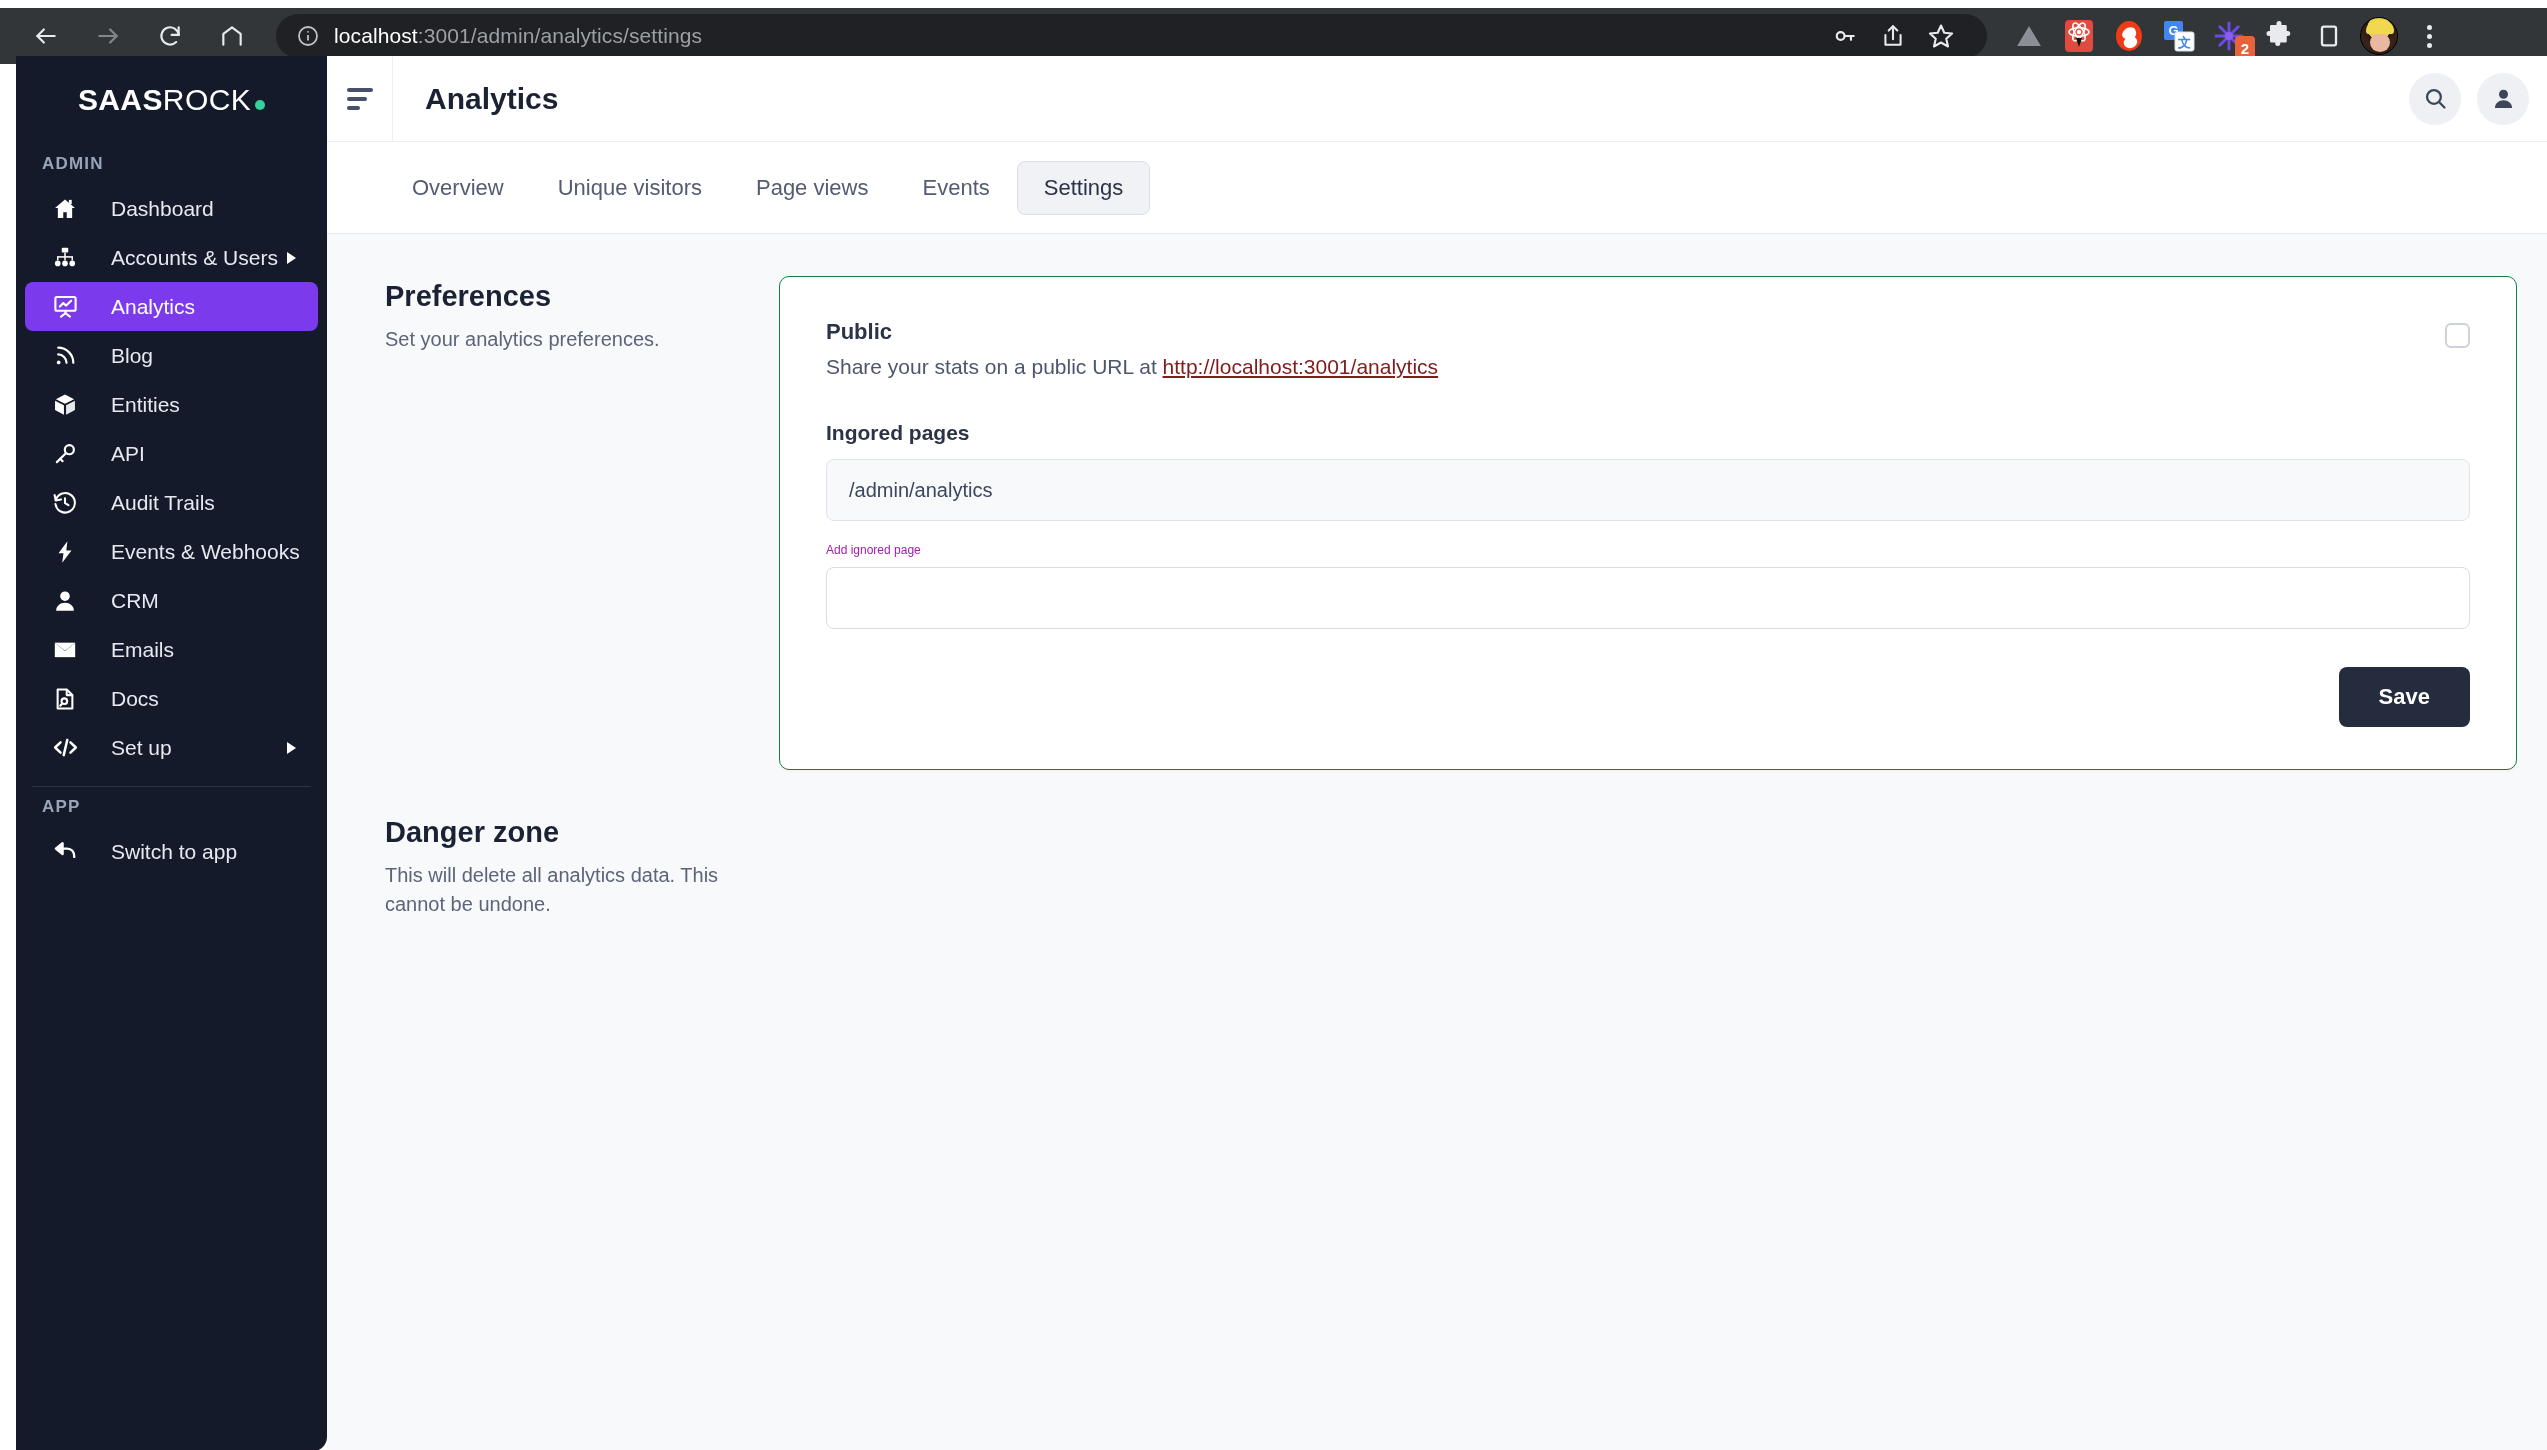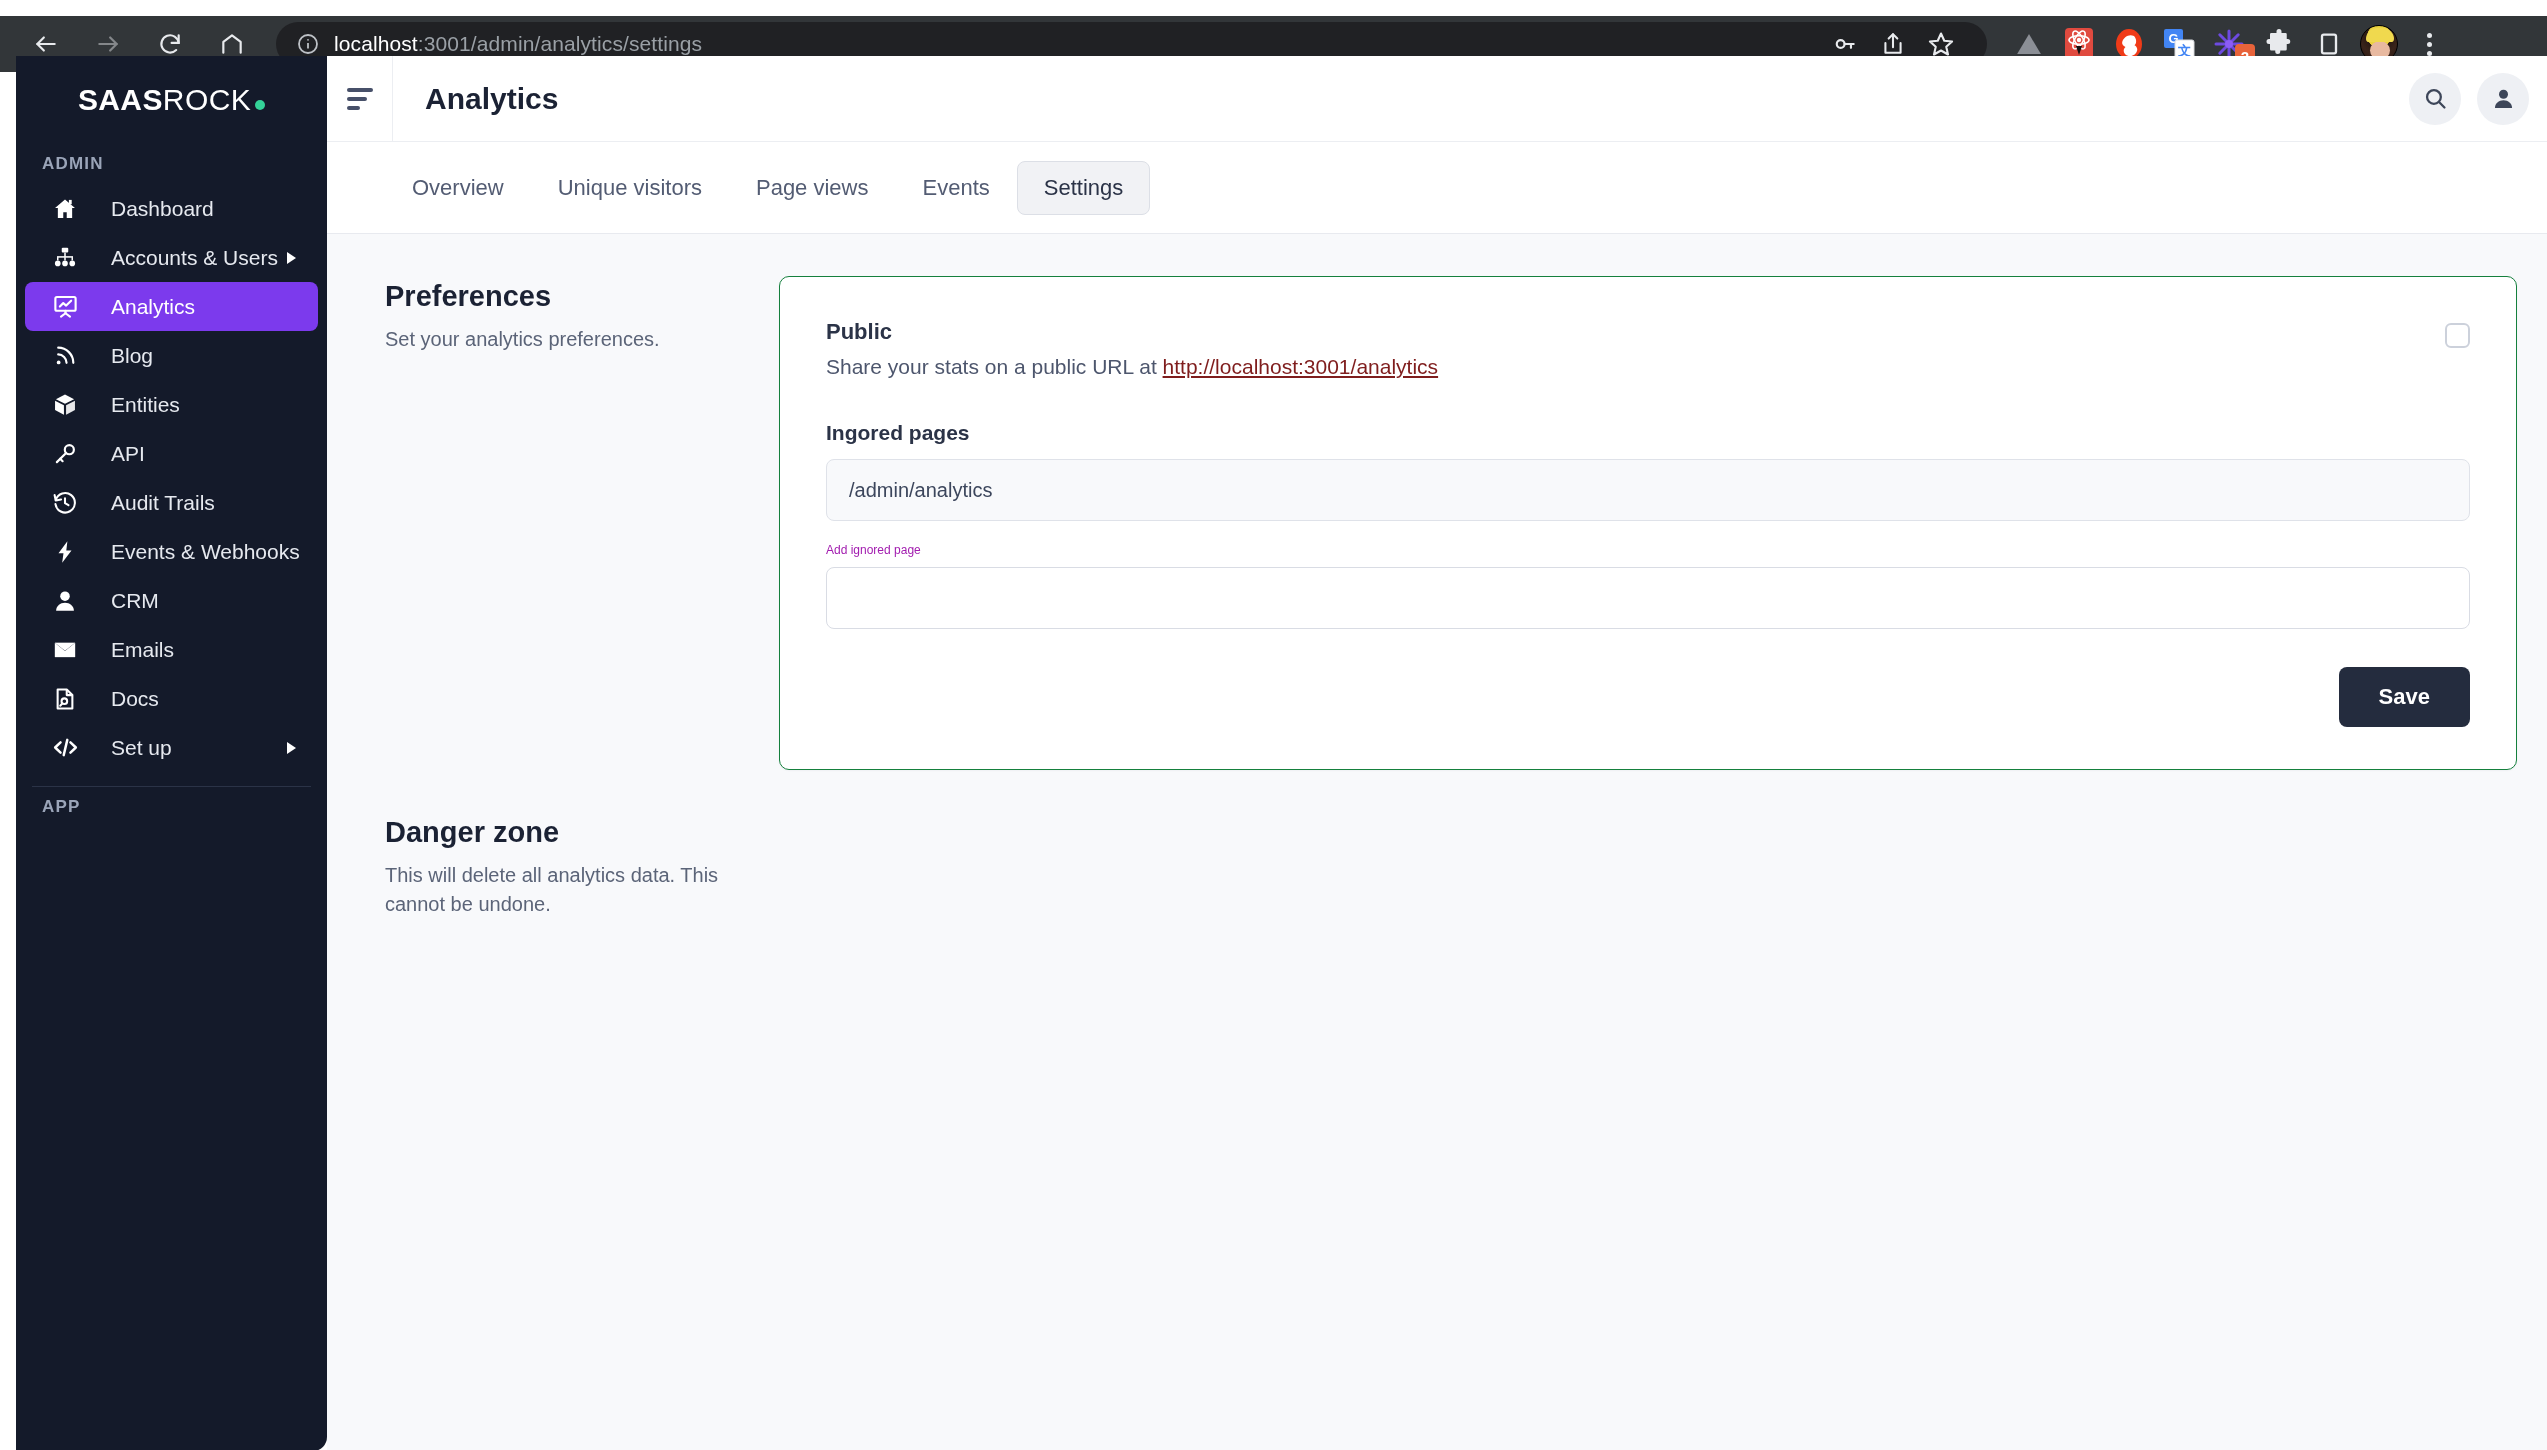--- a/index.html
+++ b/index.html
@@ -5,21 +5,21 @@
   * { box-sizing: border-box; margin: 0; padding: 0; }
   html, body {
     width: 2547px; height: 1451px;
     font-family: "Liberation Sans", sans-serif;
     background: #ffffff;
     overflow: hidden;
   }
 
   
   .browser-bar {
-    position: absolute; top: 16px; left: 0;
+    position: absolute; top: 8px; left: 0;
     width: 2547px; height: 56px;
     background: #323639;
     display: flex; align-items: center;
   }
   .nav-btns { display: flex; align-items: center; padding-left: 18px; gap: 6px; }
   .nav-btn {
     width: 56px; height: 46px;
     display: flex; align-items: center; justify-content: center;
     border-radius: 50%;
   }
@@ -591,20 +591,31 @@
               <line x1="13.6" y1="5.2" x2="10.4" y2="18.8"></line>
             </svg>
           </span>
         <span class="nav-label">Set up</span>
         <span class="nav-caret"></span>
       </div>
     </nav>
 
     <div class="nav-divider"></div>
     <div class="nav-section-title">APP</div>
+    <nav class="nav-list">
+      <div class="nav-item">
+        <span class="nav-ico">
+            <svg width="27" height="27" viewBox="0 0 24 24" fill="none" stroke="#fff" stroke-width="2.1" stroke-linecap="round" stroke-linejoin="round">
+              <path d="M3.4 9.4 L9.4 4.6 L9.4 14.2 Z" fill="#fff"></path>
+              <path d="M8 9.4 h5.4 c4 0 6.4 3 6.4 7.4"></path>
+            </svg>
+          </span>
+        <span class="nav-label">Switch to app</span>
+      </div>
+    </nav>
   </aside>
 
   <section class="main">
 
     <header class="topbar">
       <div class="hamburger-cell">
         <span class="hamburger">
             <i></i>
             <i></i>
             <i></i>

